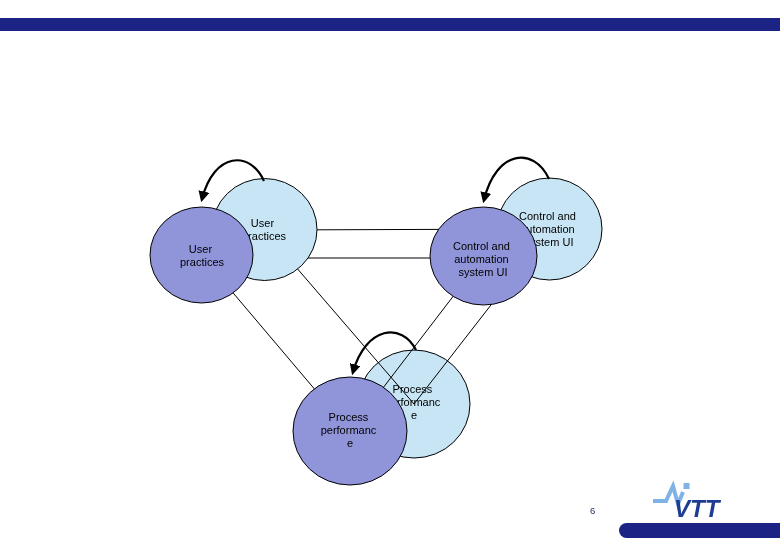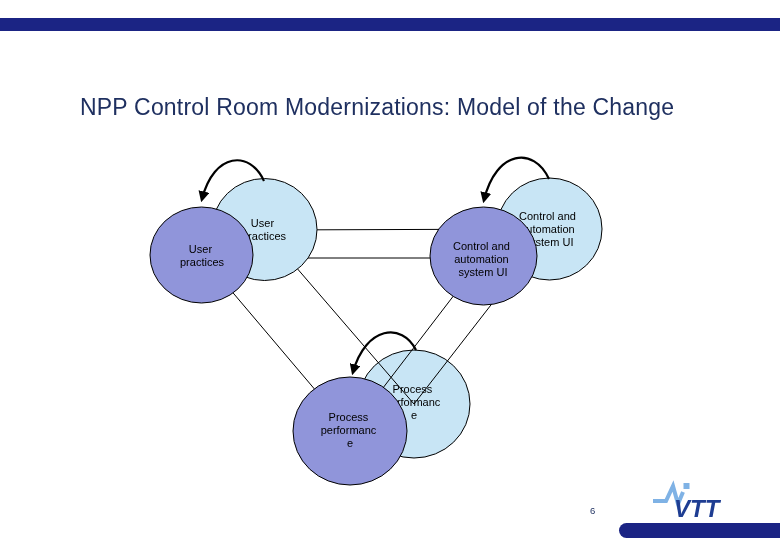--- a/index.html
+++ b/index.html
@@ -40,21 +40,20 @@
     background:var(--bar,#1b2484);border-radius:8px 0 0 8px;
   }
 </style>
 </head>
 <body>
 
 <div class="slide">
 
   <div class="top-bar"></div>
 
-  <h1 class="title">NPP Control Room Modernizations: Model of the Change</h1>
 
   <svg class="diagram" width="780" height="540" viewBox="0 0 780 540">
     <defs>
       <marker id="arrow" viewBox="0 0 10 10" refX="7" refY="5" markerWidth="5" markerHeight="5" orient="auto">
         <path d="M0,0 L10,5 L0,10 z" fill="#000"></path>
       </marker>
     </defs>
 
     <ellipse class="ellipse-light" cx="414" cy="404" rx="56" ry="54"></ellipse>
     <text text-anchor="middle">

